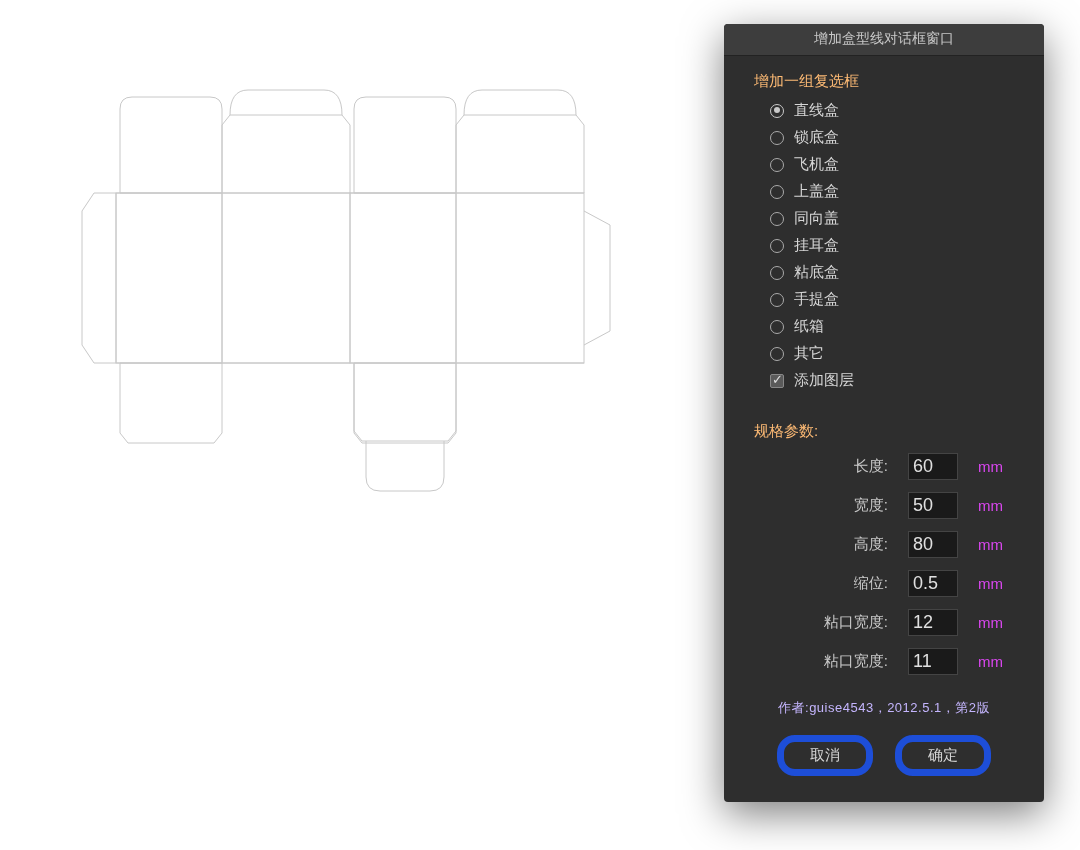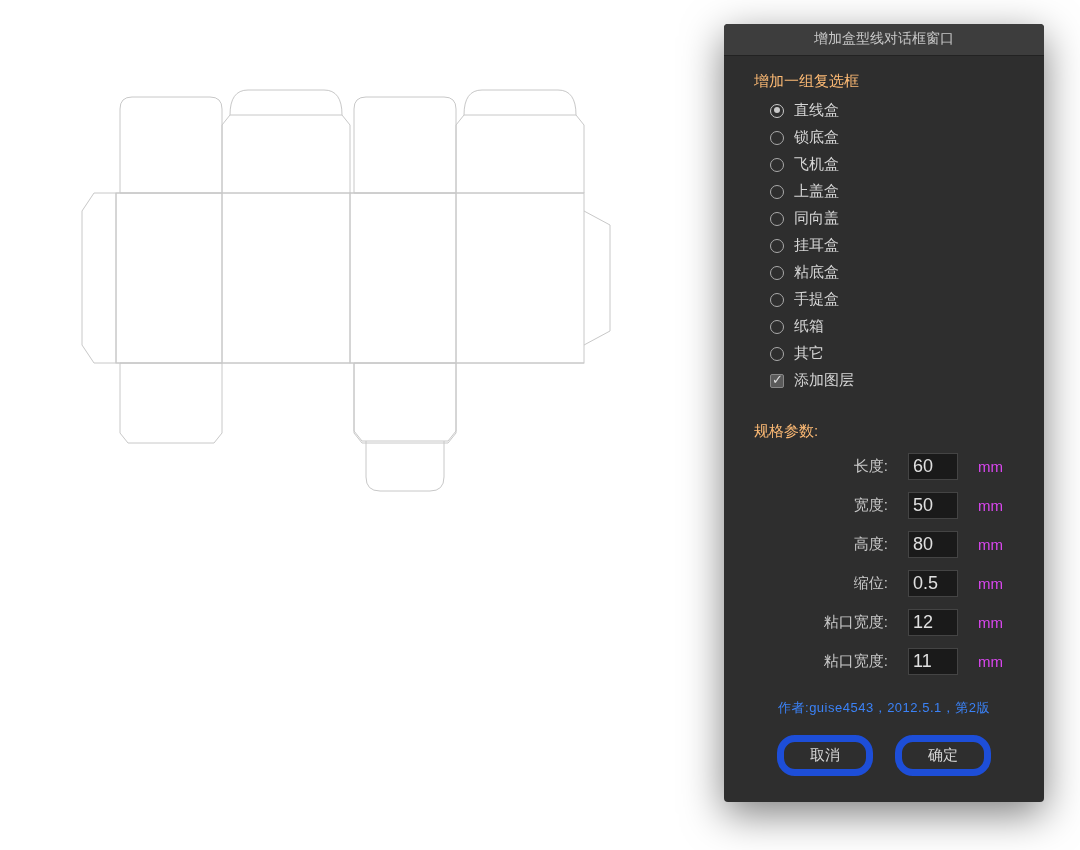--- a/index.html
+++ b/index.html
@@ -118,21 +118,21 @@
     font-size: 18px;
     padding: 2px 4px;
     font-family: inherit;
   }
   .param-unit {
     width: 36px;
     color: #d946ef;
   }
   .footer-info {
     text-align: center;
-    color: #3b82f6;
+    color: #c4b5fd;
     font-size: 13px;
     padding: 18px 0 14px;
     letter-spacing: 0.5px;
     font-weight: 300;
   }
   .button-row {
     display: flex;
     justify-content: center;
     gap: 22px;
     padding: 4px 0 4px;

